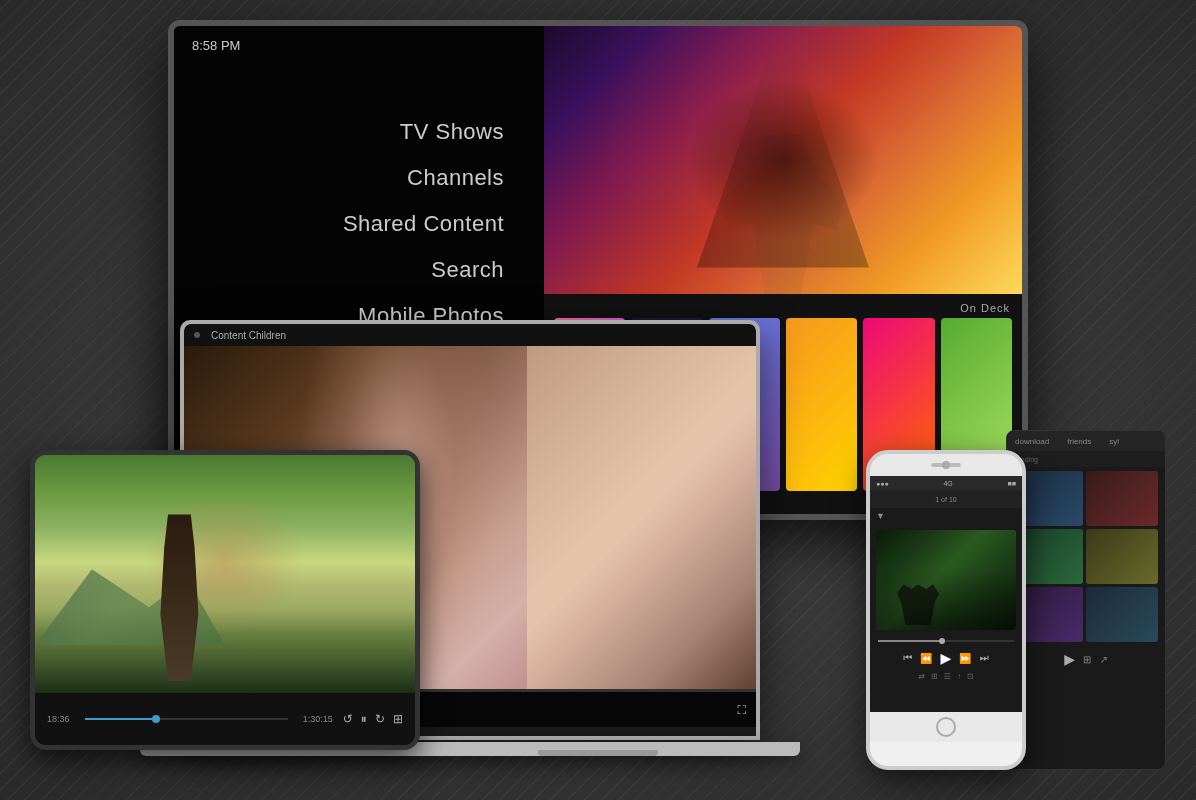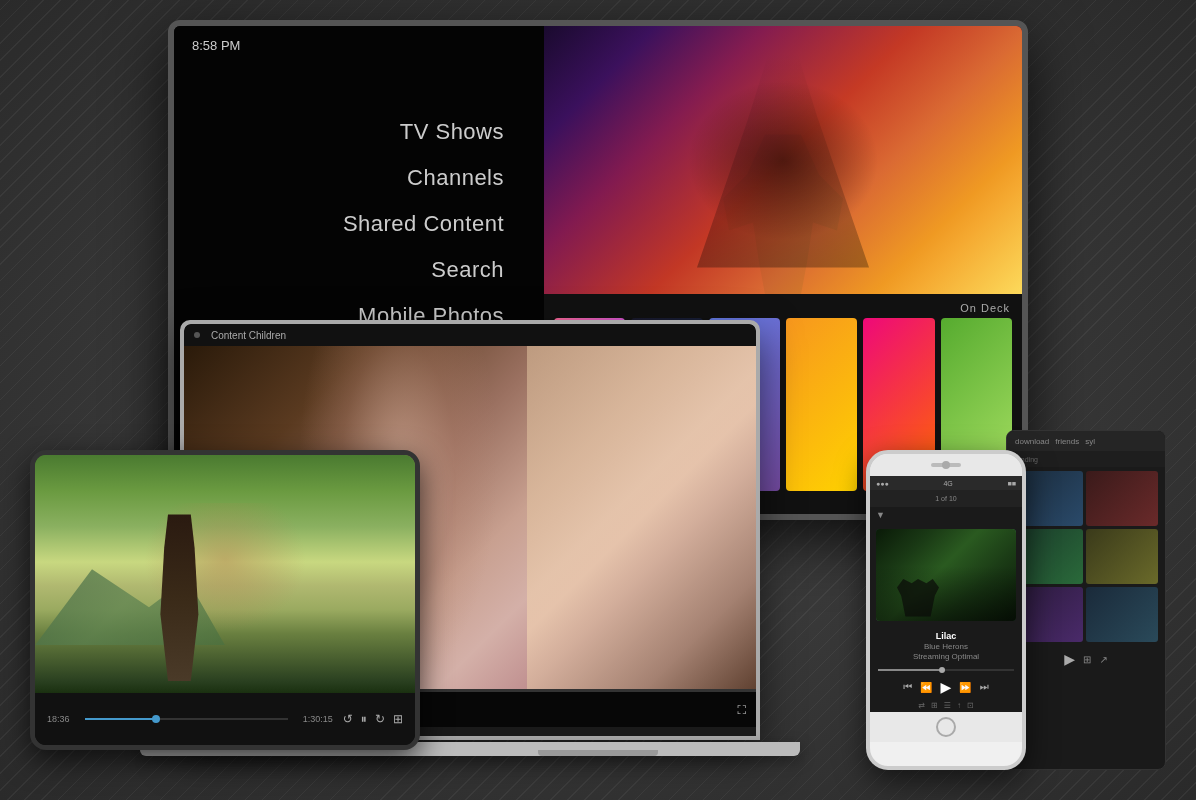--- a/index.html
+++ b/index.html
@@ -553,21 +553,21 @@
       height: 20px;
       background: #252525;
       display: flex;
       align-items: center;
       padding: 0 8px;
       gap: 4px;
     }
 
     .dark-panel-tabs {
       display: flex;
-      gap: 6px;
+      gap: 18px;
     }
 
     .dark-tab {
       color: #888;
       font-size: 8px;
     }
 
     .dark-panel-content {
       padding: 4px;
       display: flex;
@@ -730,25 +730,20 @@
     </div>
 
     <div class="phone-album-art">
 
       <div style="position:absolute;top:0;left:0;width:100%;height:100%;background:linear-gradient(135deg, #0a1a08 0%, #1a3a15 25%, #2a5a20 45%, #1a3a15 70%, #0a1a08 100%);"></div>
       <div style="position:absolute;bottom:0;left:0;width:100%;height:60%;background:linear-gradient(180deg, transparent, rgba(0,0,0,0.5));"></div>
 
       <div style="position:absolute;bottom:5%;left:15%;width:30%;height:45%;background:#0a0a08;clip-path:polygon(20% 100%, 10% 50%, 0% 30%, 15% 10%, 35% 20%, 50% 10%, 70% 20%, 85% 10%, 100% 30%, 90% 50%, 80% 100%);opacity:0.7;"></div>
     </div>
 
-    <div class="phone-track-info">
-      <div class="phone-track-title">Lilac</div>
-      <div class="phone-track-artist">Blue Herons</div>
-      <div class="phone-track-artist">Streaming Optimal</div>
-    </div>
 
     <div class="phone-progress-bar">
       <div class="phone-progress-fill"></div>
       <div class="phone-progress-dot"></div>
     </div>
 
     <div class="phone-controls">
       <span class="phone-ctrl-btn">⏮</span>
       <span class="phone-ctrl-btn">⏪</span>
       <span class="phone-ctrl-btn play">▶</span>

